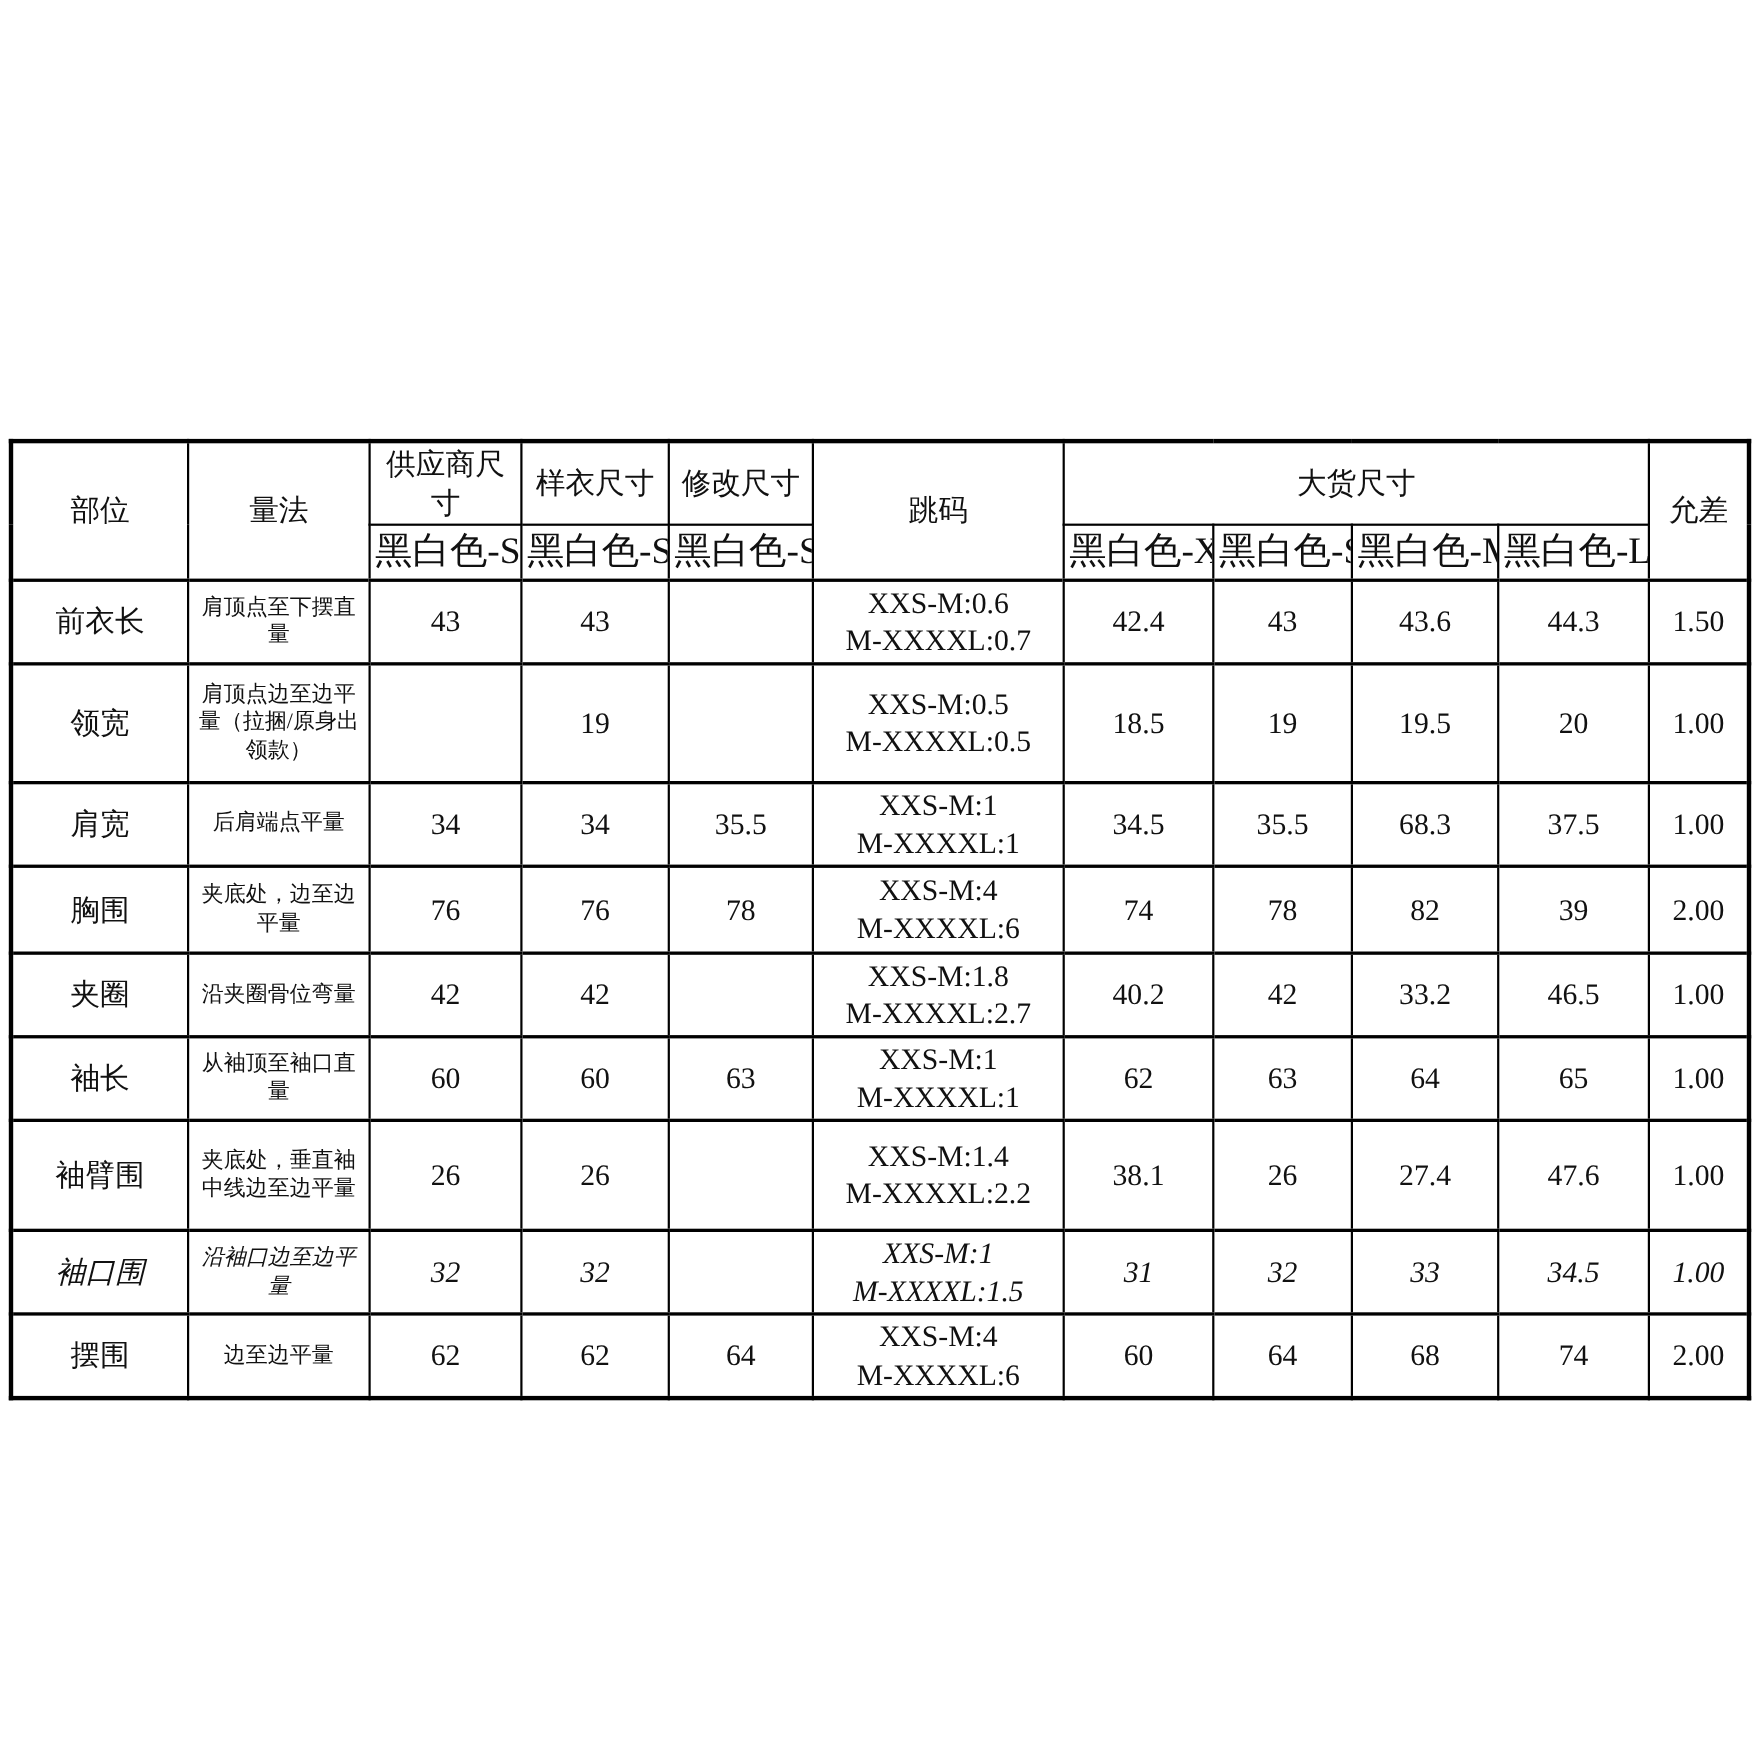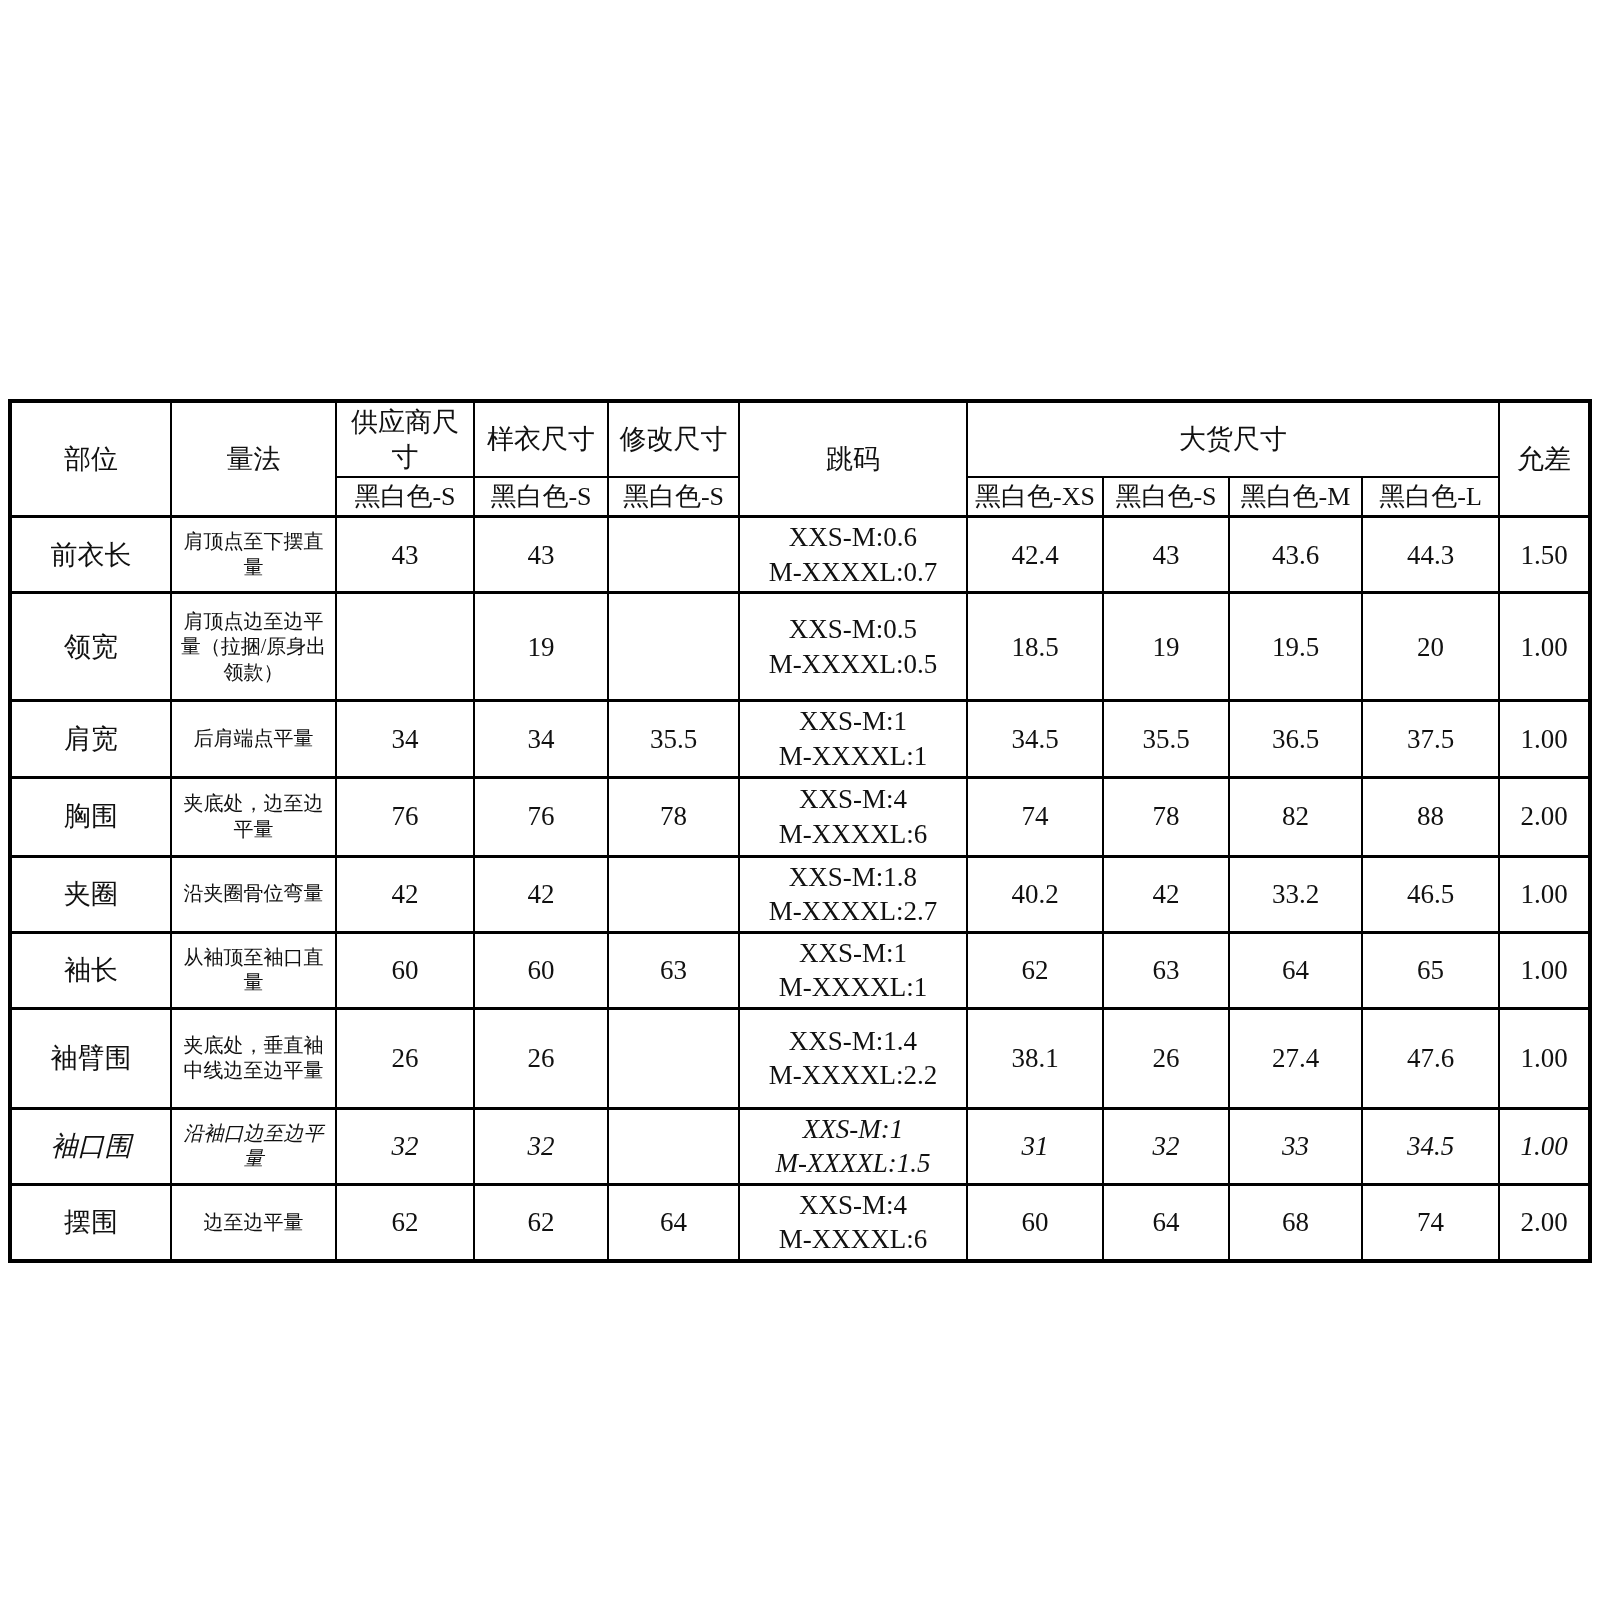--- a/index.html
+++ b/index.html
@@ -49,21 +49,21 @@
   tbody tr:nth-of-type(7) { height: 100px; }
   tbody tr:nth-of-type(8) { height: 74px; font-style: italic; }
   tbody tr:nth-of-type(9) { height: 68px; }
 
   td.jump {
     text-align: left;
     padding-left: 6px;
     white-space: pre-line;
   }
   td.method { font-size: 20px; }
-  th.subhead { white-space: nowrap; font-size: 26px; }
+  th.subhead { white-space: nowrap; font-size: 34px; }
 </style>
 </head>
 <body>
 
 <div class="page">
   <table class="spec">
     <colgroup>
       <col style="width:161px">
       <col style="width:165px">
       <col style="width:138px">
@@ -132,37 +132,37 @@
         <tr>
           <td>肩宽</td>
           <td class="method">后肩端点平量</td>
           <td>34</td>
           <td>34</td>
           <td>35.5</td>
           <td class="jump">XXS-M:1
 M-XXXXL:1</td>
           <td>34.5</td>
           <td>35.5</td>
-          <td>36.5</td>
+          <td>68.3</td>
           <td>37.5</td>
           <td>1.00</td>
         </tr>
 
         <tr>
           <td>胸围</td>
           <td class="method">夹底处，边至边平量</td>
           <td>76</td>
           <td>76</td>
           <td>78</td>
           <td class="jump">XXS-M:4
 M-XXXXL:6</td>
           <td>74</td>
           <td>78</td>
           <td>82</td>
-          <td>88</td>
+          <td>39</td>
           <td>2.00</td>
         </tr>
 
         <tr>
           <td>夹圈</td>
           <td class="method">沿夹圈骨位弯量</td>
           <td>42</td>
           <td>42</td>
           <td></td>
           <td class="jump">XXS-M:1.8

